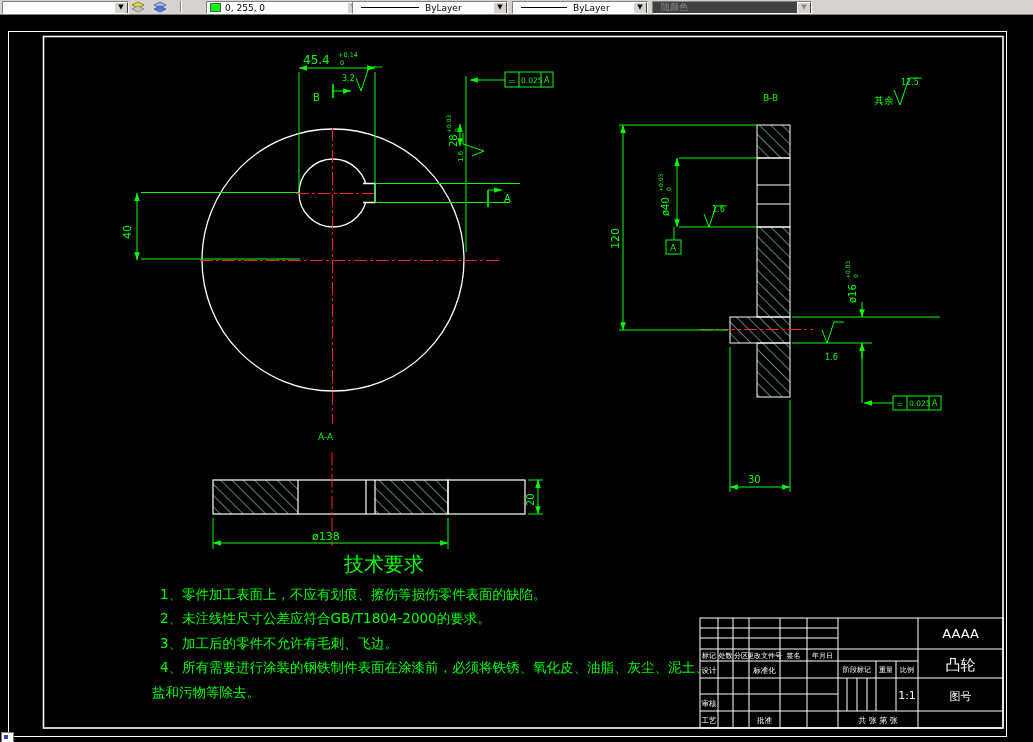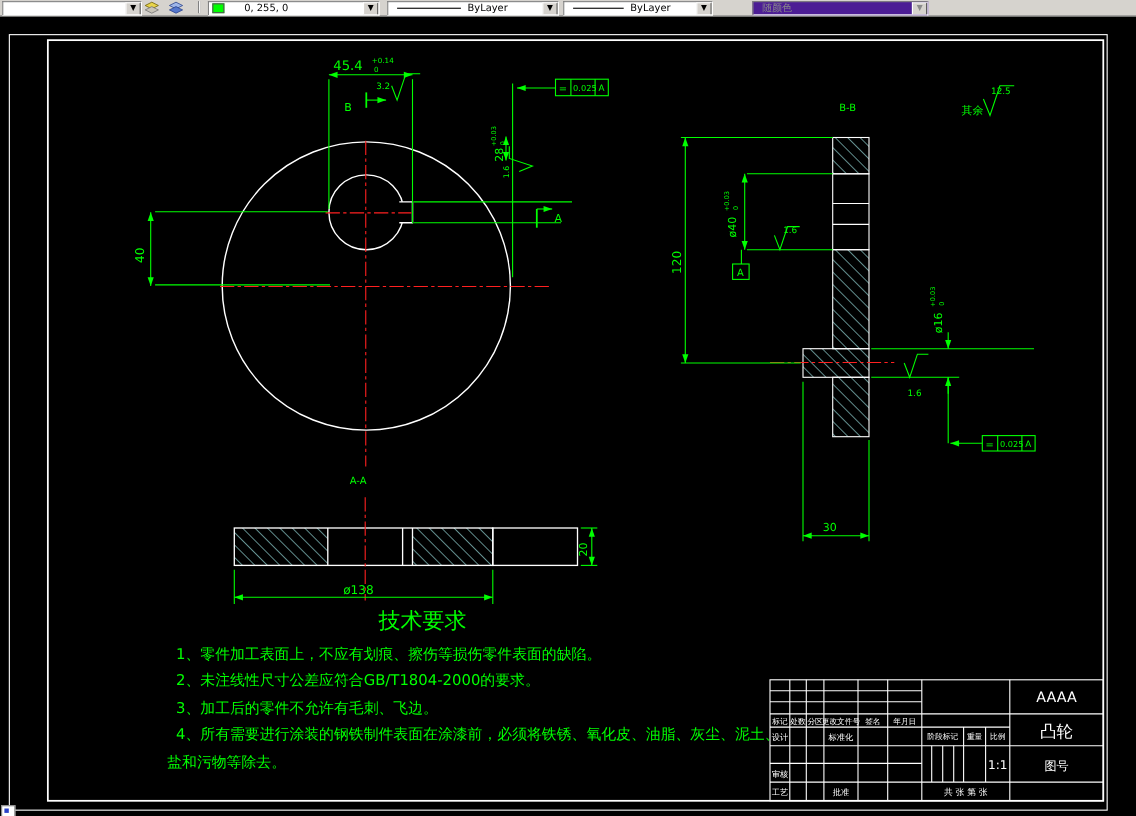--- a/index.html
+++ b/index.html
@@ -7,21 +7,21 @@
        font-family:"DejaVu Sans",sans-serif;}
   
   #toolbar{position:absolute;left:0;top:0;width:1033px;height:14px;background:#d6d3ce;
            border-bottom:1px solid #808080;}
   .combo{position:absolute;top:1px;height:11px;background:#fff;
          border:1px solid;border-color:#808080 #fff #fff #808080;
          font-size:9px;color:#000;display:flex;align-items:center;overflow:hidden;}
   .combo .arrowbtn{position:absolute;right:0;top:0;width:12px;height:11px;background:#d6d3ce;
          border:1px solid;border-color:#fff #404040 #404040 #fff;
          font-size:7px;line-height:9px;text-align:center;color:#000;}
-  .combo.disabled{background:#4c1d95;color:#8a8a8a;margin-left:32px;}
+  .combo.disabled{background:#404040;color:#8a8a8a;}
   .combo.disabled .arrowbtn{color:#8a8a8a;}
   .swatch{display:inline-block;width:9px;height:7px;margin:0 4px 0 3px;border:1px solid #555;}
   .linesample{display:inline-block;width:58px;height:1px;background:#000;margin:0 6px 0 8px;}
   .tbicon{position:absolute;top:0;width:17px;height:13px;display:flex;align-items:center;justify-content:center;}
   .tbsep{position:absolute;top:1px;width:1px;height:11px;background:#808080;border-right:1px solid #fff;}
   #statusicon{position:absolute;left:1px;top:732px;width:11px;height:9px;background:#fff;
               border:1px solid #808080;}
   #statusicon i{position:absolute;left:2px;top:2px;width:4px;height:4px;background:#2a41c8;}
   svg text{font-family:"DejaVu Sans",sans-serif;}
 </style>
@@ -40,21 +40,21 @@
         <polygon points="7,5 13,8 7,11 1,8" fill="#c8c4b8" stroke="#707070" stroke-width="0.7"></polygon>
       </svg>
     </div>
     <div class="tbicon" style="left:152px;">
       <svg width="15" height="12" viewBox="0 0 15 12">
         <polygon points="7,1 13,4 7,7 1,4" fill="#9fb6e8" stroke="#27408b" stroke-width="0.7"></polygon>
         <polygon points="7,5 13,8 7,11 1,8" fill="#5577cc" stroke="#27408b" stroke-width="0.7"></polygon>
       </svg>
     </div>
     <div class="tbsep" style="left:180px;"></div>
-    <div class="combo" style="left:189px;width:154px;gap:14px;">
+    <div class="combo" style="left:206px;width:154px;">
       <span class="swatch" style="background:#00ff00;"></span>
       <span>0, 255, 0</span>
       <span class="arrowbtn">▼</span>
     </div>
     <div class="combo" style="left:352px;width:154px;">
       <span class="linesample"></span>
       <span>ByLayer</span>
       <span class="arrowbtn">▼</span>
     </div>
     <div class="combo" style="left:512px;width:134px;">

